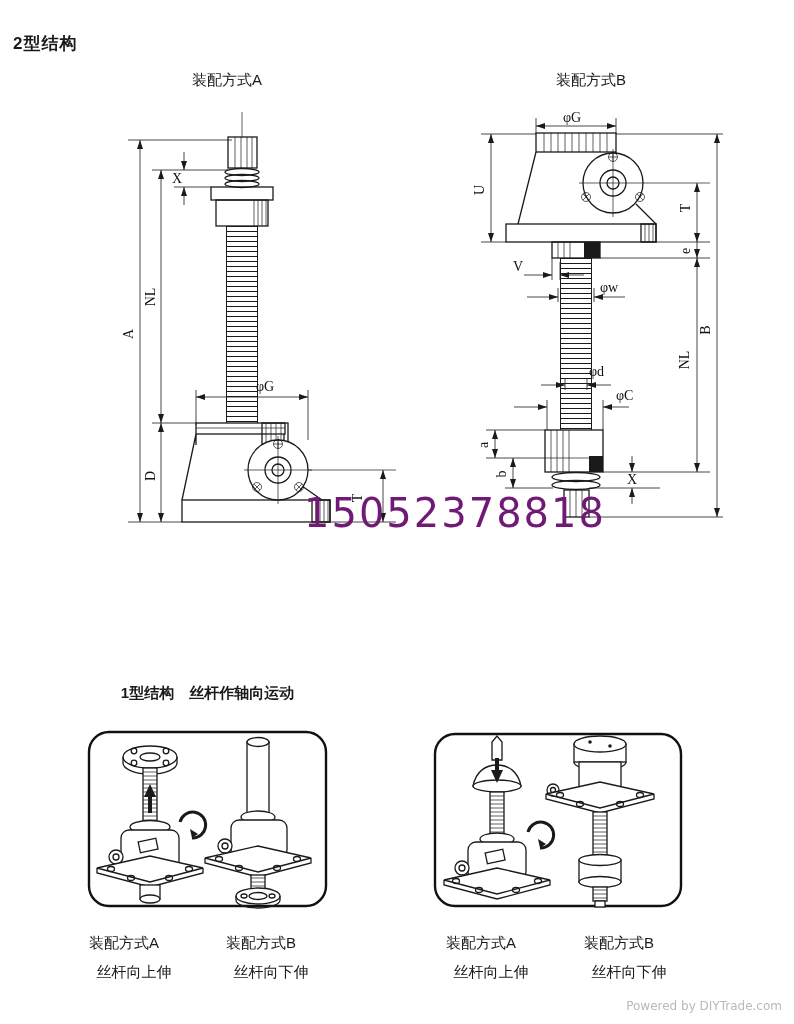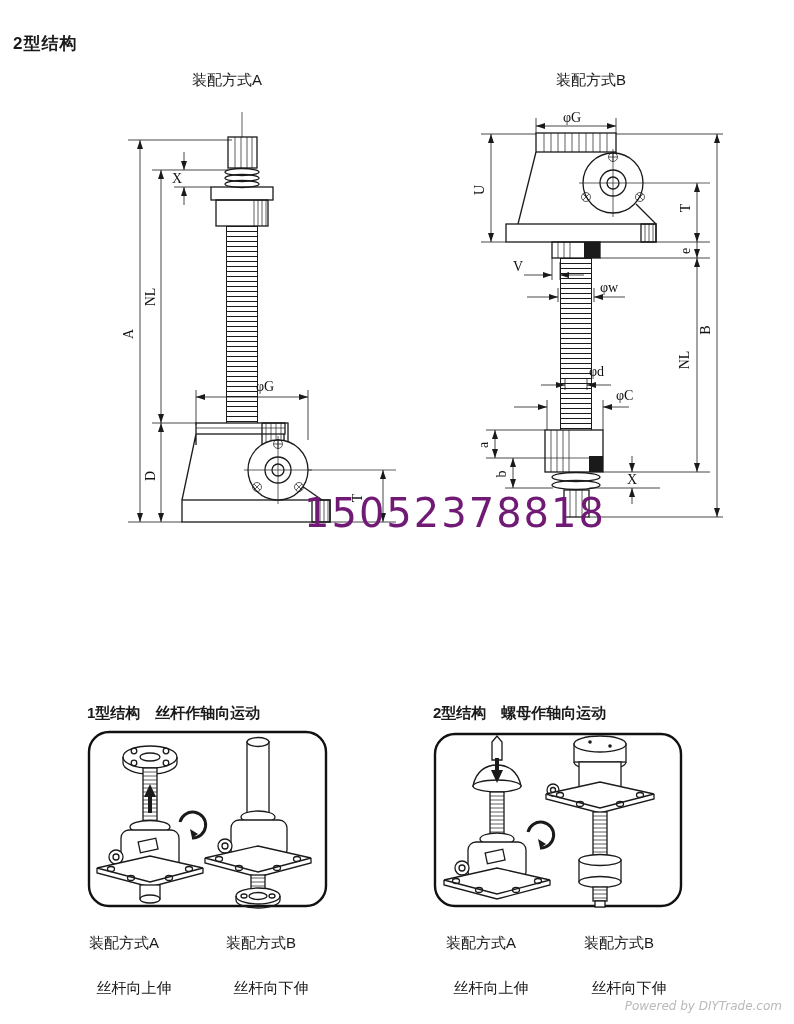--- a/index.html
+++ b/index.html
@@ -2,37 +2,37 @@
 <html><head>
 <meta charset="utf-8">
 <style>
   html,body{margin:0;padding:0;background:#888;}
   #page{position:relative;width:794px;height:1024px;background:#ffffff;margin:0 auto;
         font-family:"Liberation Sans",sans-serif;color:#1a1a1a;overflow:hidden;}
   .abs{position:absolute;}
   .h1{font-size:17px;font-weight:bold;letter-spacing:1px;}
   .h2{font-size:20px;font-weight:bold;letter-spacing:2px;}
   .dtitle{font-size:15px;width:110px;text-align:center;}
-  .caption{font-size:15px;font-weight:bold;text-align:left;margin-top:20px;}
+  .caption{font-size:15px;font-weight:bold;text-align:center;}
   .mblock{width:130px;font-size:15px;text-align:center;line-height:20px;}
-  .mline2{padding-left:20px;margin-top:25px;}
+  .mline2{padding-left:20px;margin-top:9px;}
   .threads{box-sizing:border-box;z-index:1;
      background:repeating-linear-gradient(to bottom,#1a1a1a 0px,#1a1a1a 1.3px,transparent 1.3px,transparent 5px);
      border-left:1.6px solid #1a1a1a;border-right:1.6px solid #1a1a1a;}
   svg{position:absolute;z-index:2;overflow:visible;}
   .ln{stroke:#1a1a1a;stroke-width:1.3;fill:none;}
   .lnf{stroke:#1a1a1a;stroke-width:1.3;fill:#ffffff;}
   .thin{stroke-width:0.7;}
   .dim{stroke:#1a1a1a;stroke-width:0.8;fill:none;}
   .fillb{fill:#1a1a1a;stroke:none;}
   .rot{stroke:#1a1a1a;stroke-width:3;fill:none;}
   svg text{font-family:"Liberation Serif",serif;font-size:14px;fill:#111;}
   #watermark{z-index:3;font-family:"DejaVu Sans",sans-serif;font-size:40px;color:#701a75;
      letter-spacing:2px;pointer-events:none;}
-  #footer{font-family:"DejaVu Sans",sans-serif;font-style:italic;font-size:12px;color:#b9b9b9;}
+  #footer{font-family:"DejaVu Sans",sans-serif;font-size:12px;color:#b9b9b9;}
 </style>
 </head>
 <body>
 
 <div id="page">
 
   <div class="abs h1" style="left:13px;top:26px;margin-top:6px;">2型结构</div>
   <div class="abs dtitle" style="left:172px;top:71px;">装配方式A</div>
   <div class="abs dtitle" style="left:536px;top:71px;">装配方式B</div>
 
@@ -155,21 +155,20 @@
       <text transform="rotate(-90 488 445)" x="488" y="445" text-anchor="middle">a</text>
       <text transform="rotate(-90 506 474)" x="506" y="474" text-anchor="middle">b</text>
       <text x="632" y="484" text-anchor="middle">X</text>
     </g>
   </svg>
 
   <div id="watermark" class="abs" style="left:304px;top:490px;">15052378818</div>
 
 
   <div class="abs caption" style="left:87px;top:684px;width:241px;">1型结构　丝杆作轴向运动</div>
-  <div class="abs caption" style="left:433px;top:684px;width:250px;">2型结构　螺母作轴向运动</div>
 
   <svg style="left:87px;top:730px;" width="241" height="178" viewBox="0 0 241 178">
     <rect x="2" y="2" width="237" height="174" rx="20" fill="#fff" stroke="#111" stroke-width="2.4"></rect>
     <g>
       <ellipse class="lnf" cx="63" cy="27" rx="27" ry="11"></ellipse>
       <path class="ln" d="M36,27 v6 a27,11 0 0 0 54,0 v-6"></path>
       <ellipse class="ln" cx="63" cy="27" rx="10" ry="4"></ellipse>
       <circle class="ln" cx="47" cy="21" r="2.8"></circle>
         <circle class="ln" cx="79" cy="21" r="2.8"></circle>
       <circle class="ln" cx="47" cy="33" r="2.8"></circle>

